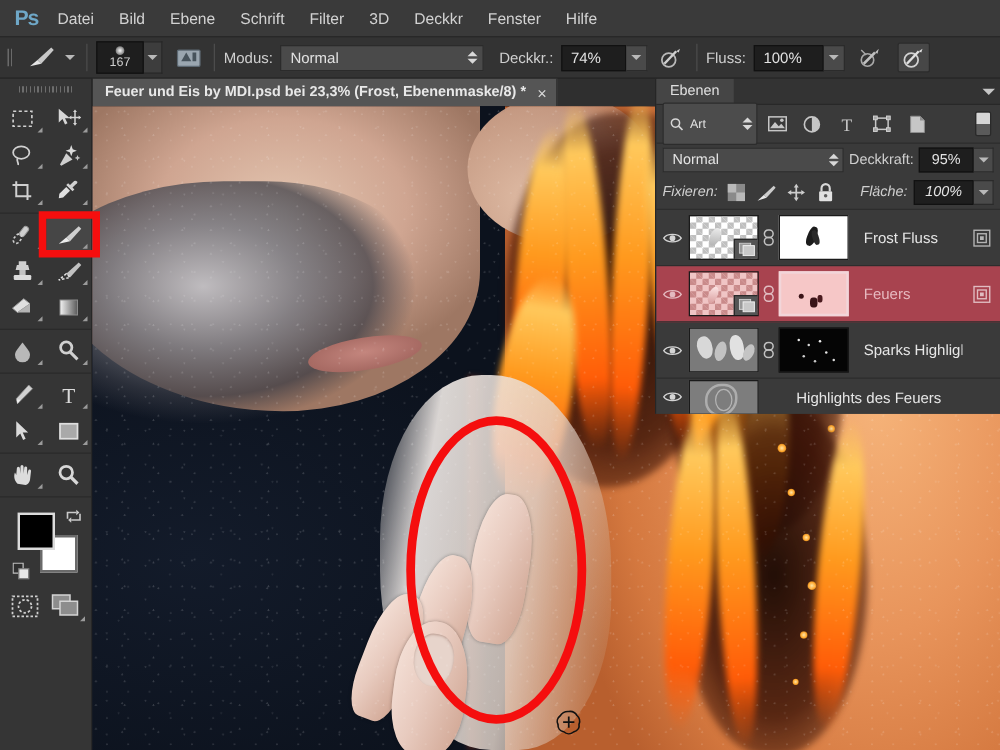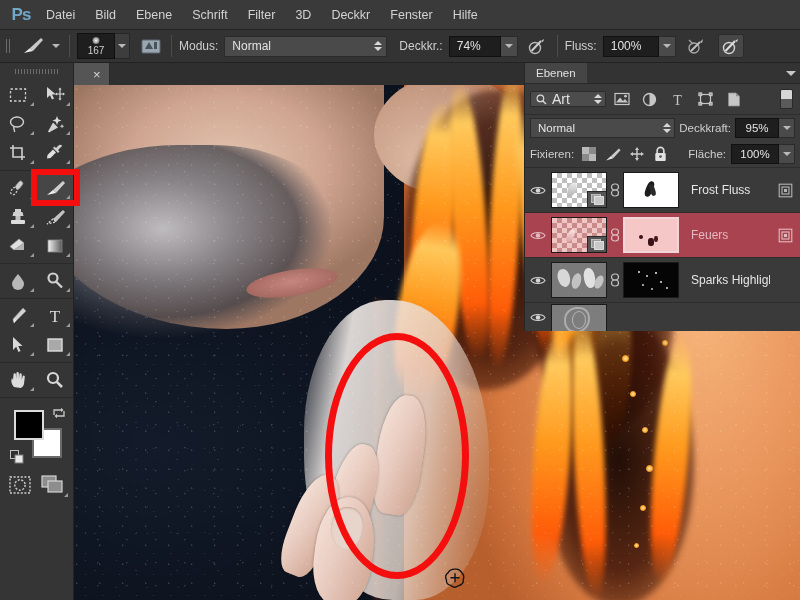--- a/index.html
+++ b/index.html
@@ -302,23 +302,23 @@
   .panel-tabs .filler { flex: 1; }
   .panel-menu-btn {
     width: 18px; display: flex; align-items: center; justify-content: center;
     cursor: pointer;
   }
   .panel-filter {
     height: 31px; display: flex; align-items: center; padding: 0 5px;
     border-bottom: 1px solid #2d2d2d; gap: 3px;
   }
   .kindbox {
-    width: 76px; height: 16px; background: #4c4c4c; border: 1px solid #2c2c2c;
+    width: 76px; height: 34px; background: #4c4c4c; border: 1px solid #2c2c2c;
     border-radius: 2px; display: flex; align-items: center; padding: 0 3px 0 5px;
-    font-size: 14px; color: #e2e2e2; cursor: pointer; justify-content: space-between;
+    font-size: 10px; color: #e2e2e2; cursor: pointer; justify-content: space-between;
   }
   .filter-icon {
     width: 25px; height: 22px; display: flex; align-items: center;
     justify-content: center; cursor: pointer;
   }
   .filter-toggle {
     width: 13px; height: 20px; margin-left: auto; margin-right: 2px;
     background: linear-gradient(to bottom, #d6d6d6 0 50%, #5a5a5a 50% 100%);
     border: 1px solid #2a2a2a; border-radius: 2px; cursor: pointer;
   }
@@ -337,20 +337,21 @@
     justify-content: center; cursor: text;
   }
   .pl-drop {
     width: 16px; height: 20px; background: #4a4a4a; border: 1px solid #2b2b2b;
     border-left: none; display: flex; align-items: center; justify-content: center;
     cursor: pointer;
   }
   .panel-lock {
     height: 27px; display: flex; align-items: center; padding: 0 5px; gap: 5px;
     border-bottom: 1px solid #2d2d2d;
+    font-style: italic;
   }
   .lock-icon {
     width: 19px; height: 19px; display: flex; align-items: center;
     justify-content: center; cursor: pointer;
   }
   .layer-list { background: #3a3a3a; }
   .layer-row {
     height: 45px; display: flex; align-items: center;
     border-bottom: 1px solid #2d2d2d; position: relative; cursor: pointer;
   }
@@ -500,20 +501,21 @@
       <svg width="20" height="18" viewBox="0 0 20 18">
         <circle cx="8" cy="11" r="5.5" fill="none" stroke="#d2d2d2" stroke-width="1.4"></circle>
         <path d="M4.5 14 L14 4" stroke="#e0e0e0" stroke-width="2"></path>
         <path d="M14 4 L17 2 L16 5 Z" fill="#e0e0e0"></path>
       </svg>
     </div>
   </div>
 
   <div class="tabstrip">
     <div class="doctab">
+      <span>Feuer und Eis by MDI.psd bei 23,3% (Frost, Ebenenmaske/8) *</span>
       <span class="tab-close">×</span>
     </div>
   </div>
 
   <div class="toolbar">
     <div class="tb-grip"></div>
 
     <div class="tb-group">
       <div class="tb-row">
         <div class="tb-cell">
@@ -1026,18 +1028,19 @@
         <div class="eye-cell" style="height:30px;">
           <svg width="16" height="11" viewBox="0 0 16 11">
             <path d="M1 5.5 C3.5 1.5 12.5 1.5 15 5.5 C12.5 9.5 3.5 9.5 1 5.5 Z" fill="none" stroke="#d4d4d4" stroke-width="1.1"></path>
             <circle cx="8" cy="5.5" r="2.3" fill="#d4d4d4"></circle>
           </svg>
         </div>
         <div class="thumb" style="height:28px;background:#7d7d7d;">
           <div style="position:absolute;left:12px;top:2px;width:26px;height:26px;border:2px solid #bdbdbd;border-radius:50% 40% 55% 45%;opacity:.75;"></div>
           <div style="position:absolute;left:20px;top:6px;width:14px;height:18px;border:1.5px solid #cccccc;border-radius:50%;opacity:.7;"></div>
         </div>
+        <div class="layer-name" style="padding-left:30px;">Highlights des Feuers</div>
       </div>
 
     </div>
   </div>
 
 </div>
 
 </body></html>

